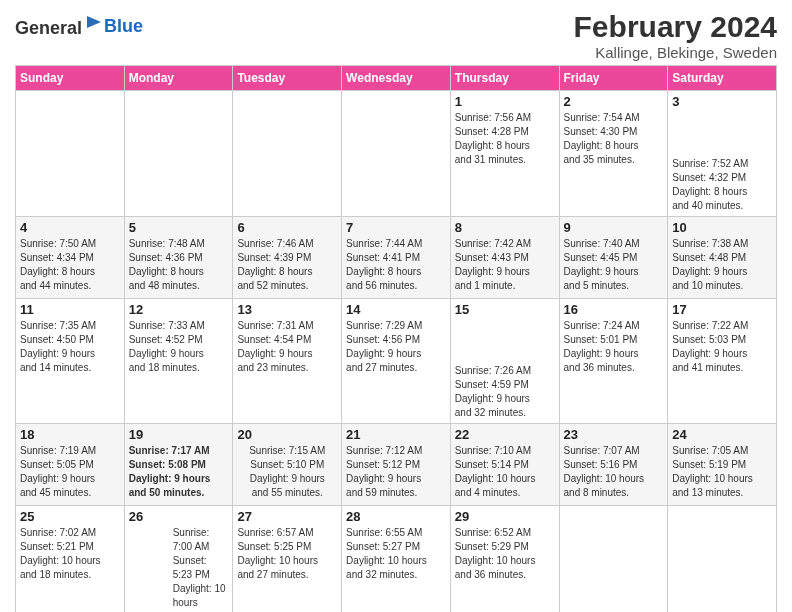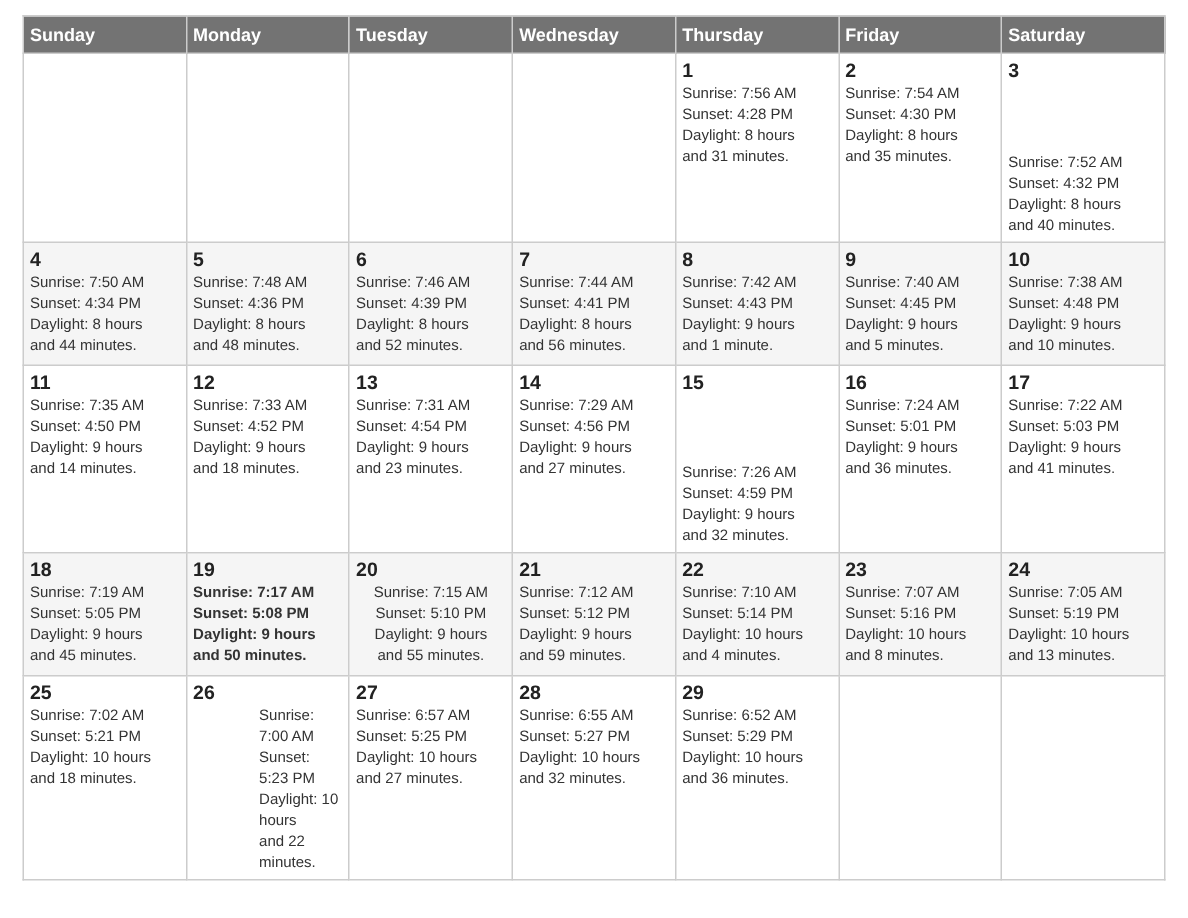--- a/index.html
+++ b/index.html
@@ -51,21 +51,21 @@
     .sub-title {
       font-size: 15px;
       color: #555;
     }
     table {
       width: 100%;
       border-collapse: collapse;
       table-layout: fixed;
     }
     thead tr th {
-      background-color: #737373;
+      background-color: #ec4899;
       color: #fff;
       font-size: 12px;
       font-weight: bold;
       padding: 5px 4px;
       border: 1px solid #ccc;
       text-align: left;
     }
     tbody tr td {
       border: 1px solid #ccc;
       vertical-align: top;
@@ -91,20 +91,35 @@
       color: #333;
     }
     .empty-cell {
       background: #fff;
     }
   </style>
 </head>
 <body>
 
 <div class="container">
+  <div class="header-row">
+    <div class="logo">
+      <span>
+        <span class="logo-text-general">General</span><svg class="logo-icon" viewBox="0 0 20 20">
+            <polygon points="3,2 17,8 3,14" fill="#2a6db5"></polygon>
+          </svg>
+      </span>
+      <br>
+      <span class="logo-text-blue" style="margin-left:0;">Blue</span>
+    </div>
+    <div class="title-block">
+      <div class="main-title">February 2024</div>
+      <div class="sub-title">Kallinge, Blekinge, Sweden</div>
+    </div>
+  </div>
 
   <table>
     <thead>
       <tr>
         <th>Sunday</th>
         <th>Monday</th>
         <th>Tuesday</th>
         <th>Wednesday</th>
         <th>Thursday</th>
         <th>Friday</th>

